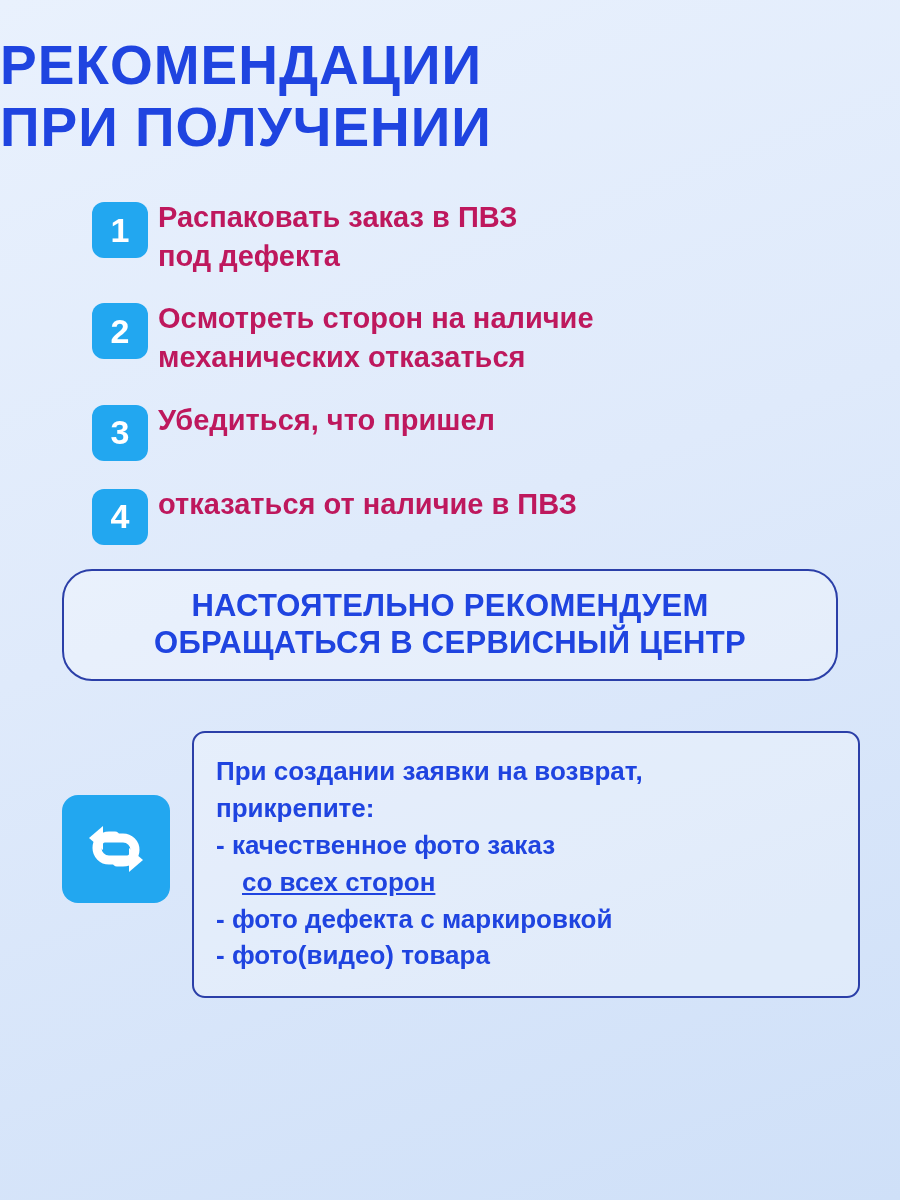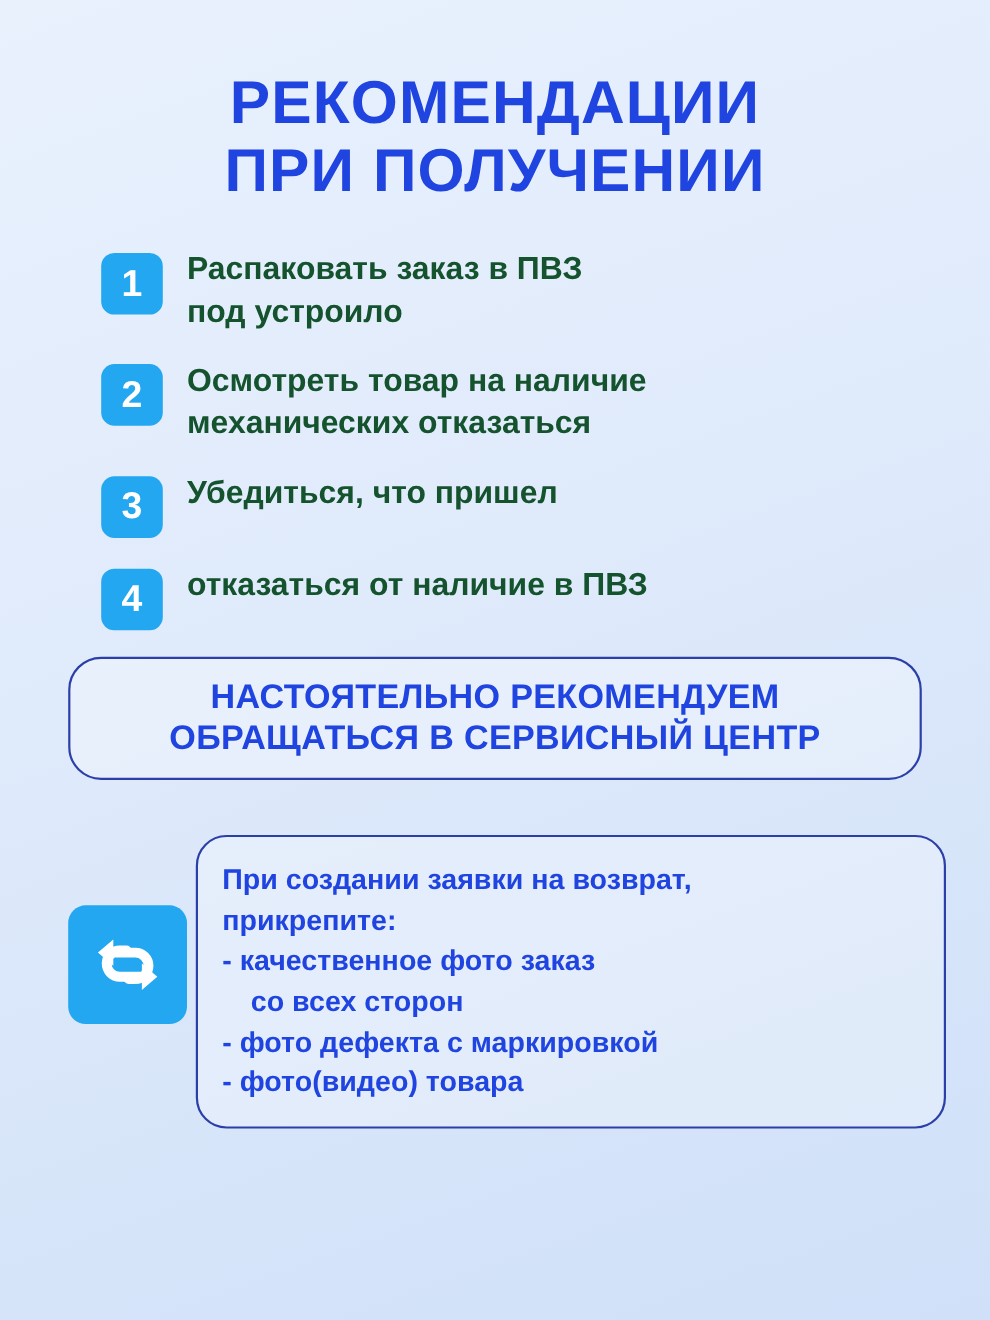--- a/index.html
+++ b/index.html
@@ -19,22 +19,21 @@
   .page {
     width: 900px;
     height: 1200px;
     position: relative;
     box-sizing: border-box;
     padding: 0;
   }
 
   
   .title-block {
-    text-align: center;
-    padding-top: 62px;
+    padding-top: 34px;
   }
   .title-line {
     font-size: 55px;
     line-height: 1.13;
     font-weight: 700;
     letter-spacing: 1px;
     color: #1f44e0;
     text-transform: uppercase;
     white-space: nowrap;
   }
@@ -58,25 +57,25 @@
     border-radius: 12px;
     color: #ffffff;
     font-size: 34px;
     font-weight: 700;
     display: flex;
     align-items: center;
     justify-content: center;
     margin-top: 4px;
   }
   .step-text {
-    margin-left: 22px;
+    margin-left: 10px;
     font-size: 29px;
     font-weight: 700;
     line-height: 1.33;
-    color: #14532d;
+    color: #be185d;
   }
   .step-text span {
     display: block;
   }
 
   
   .callout {
     margin: 24px 62px 0 62px;
     border: 2px solid #2b3fa8;
     border-radius: 30px;
@@ -107,61 +106,62 @@
     width: 108px;
     height: 108px;
     border-radius: 16px;
     background: #22a7f0;
     margin-top: 64px;
     display: flex;
     align-items: center;
     justify-content: center;
   }
   .note-box {
-    margin-left: 8px;
+    margin-left: 22px;
     flex: 1 1 auto;
     border: 2px solid #2b3fa8;
-    border-radius: 28px;
+    border-radius: 13px;
     background: rgba(255,255,255,0.28);
     padding: 20px 22px 22px 22px;
   }
   .note-line {
     font-size: 26px;
     font-weight: 700;
     line-height: 1.42;
     color: #1f44e0;
   }
   .note-line.indent {
     padding-left: 26px;
+    text-decoration: underline;
   }
 </style>
 </head>
 <body>
 
 <div class="page">
 
   <div class="title-block">
     <div class="title-line">РЕКОМЕНДАЦИИ</div>
     <div class="title-line">ПРИ ПОЛУЧЕНИИ</div>
   </div>
 
   <div class="steps">
 
     <div class="step">
       <div class="step-badge">1</div>
       <div class="step-text">
         <span>Распаковать заказ в ПВЗ</span>
-        <span>под устроило</span>
+        <span>под дефекта</span>
       </div>
     </div>
 
     <div class="step">
       <div class="step-badge">2</div>
       <div class="step-text">
-        <span>Осмотреть товар на наличие</span>
+        <span>Осмотреть сторон на наличие</span>
         <span>механических отказаться</span>
       </div>
     </div>
 
     <div class="step">
       <div class="step-badge">3</div>
       <div class="step-text">
         <span>Убедиться, что пришел</span>
       </div>
     </div>

